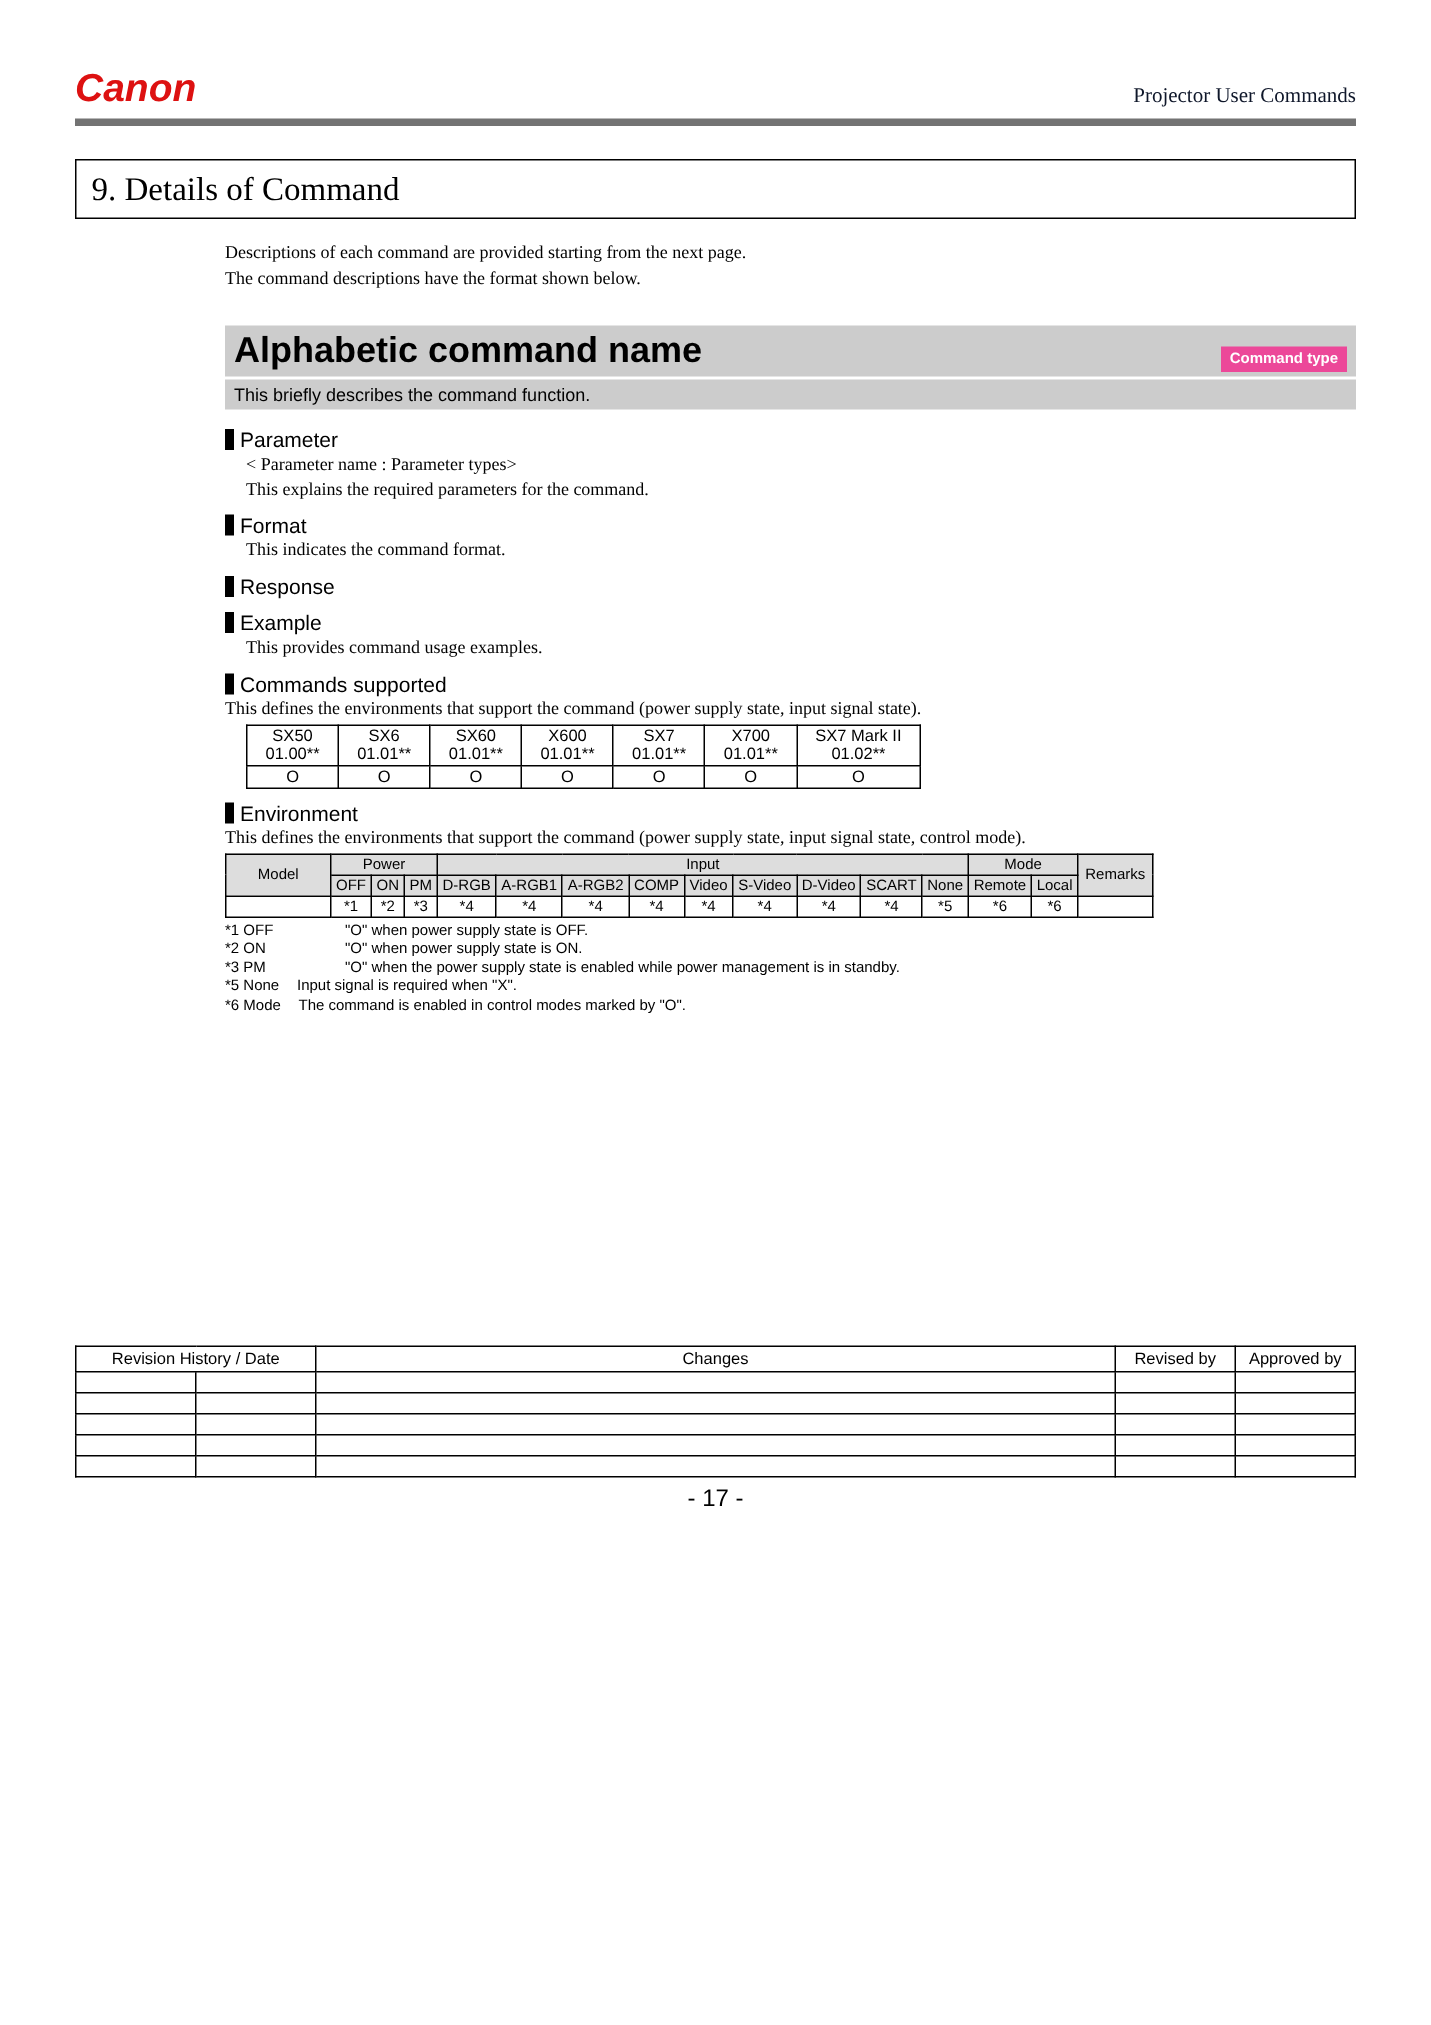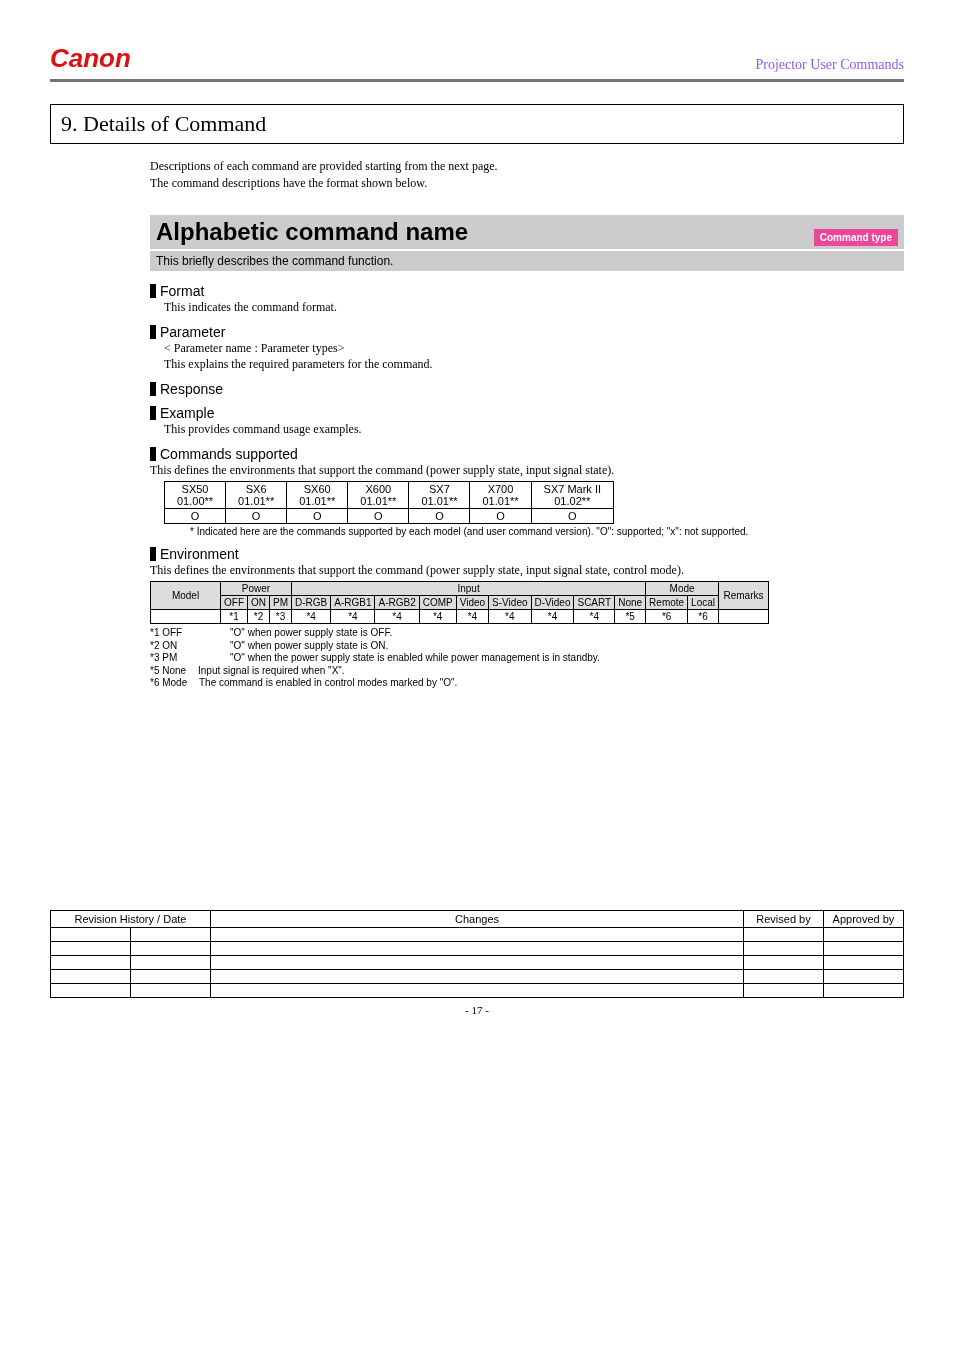--- a/index.html
+++ b/index.html
@@ -11,33 +11,33 @@
     color: #000;
     width: 954px;
   }
   .page {
     padding: 45px 50px 20px 50px;
   }
   .header-row {
     display: flex;
     justify-content: space-between;
     align-items: flex-end;
-    border-bottom: 3px solid #737373;
+    border-bottom: 5px solid #737373;
     padding-bottom: 6px;
     margin-bottom: 22px;
   }
   .logo {
     display: flex;
     align-items: center;
   }
   .logo svg { display:block; }
   .header-title {
     font-family: Georgia, "Times New Roman", serif;
     font-size: 14px;
-    color: #8b5cf6;
+    color: #0f172a;
   }
   .section-title-box {
     border: 1px solid #000;
     padding: 6px 10px 6px 10px;
     margin-bottom: 14px;
   }
   .section-title {
     font-family: Georgia, "Times New Roman", serif;
     font-size: 22px;
   }
@@ -148,22 +148,22 @@
   }
   .rev-table td, .rev-table th {
     border: 1px solid #000;
     padding: 2px 4px;
     text-align: center;
     font-weight: normal;
   }
   .rev-table .emptyrow td { height: 14px; }
   .pagenum {
     text-align: center;
-    font-family: Liberation Serif, serif;
-    font-size: 11px;
+    font-family: Liberation Sans, sans-serif;
+    font-size: 16px;
     margin-top: 6px;
   }
 </style>
 </head>
 <body>
 <div class="page">
 
 <div class="header-row">
   <div class="logo">
     <svg width="140" height="28" viewBox="0 0 140 28">
@@ -186,34 +186,34 @@
 
   <div class="name-row">
     <span class="cmd-name">Alphabetic command name</span>
     <span class="cmd-type-badge">Command type</span>
   </div>
   <div class="brief-row">This briefly describes the command function.</div>
 
   <div class="sub">
     <div class="sub-hd">
           <span class="bar"></span>
-          <span>Format</span>
-        </div>
-    <div class="sub-body">This indicates the command format.</div>
-  </div>
-
-  <div class="sub">
-    <div class="sub-hd">
-          <span class="bar"></span>
           <span>Parameter</span>
         </div>
     <div class="sub-body">
       <div>&lt; Parameter name : Parameter types&gt;</div>
       <div>This explains the required parameters for the command.</div>
     </div>
+  </div>
+
+  <div class="sub">
+    <div class="sub-hd">
+          <span class="bar"></span>
+          <span>Format</span>
+        </div>
+    <div class="sub-body">This indicates the command format.</div>
   </div>
 
   <div class="sub">
     <div class="sub-hd">
           <span class="bar"></span>
           <span>Response</span>
         </div>
   </div>
 
 
@@ -248,21 +248,20 @@
         <td>O</td>
         <td>O</td>
         <td>O</td>
         <td>O</td>
         <td>O</td>
         <td>O</td>
         <td>O</td>
       </tr>
     </tbody>
         </table>
-    <div class="sup-note">* Indicated here are the commands supported by each model (and user command version). "O": supported; "x": not supported.</div>
   </div>
 
   <div class="sub">
     <div class="sub-hd">
           <span class="bar"></span>
           <span>Environment</span>
         </div>
     <div class="sub-body" style="margin-left:0;">This defines the environments that support the command (power supply state, input signal state, control mode).</div>
 
     <table class="env-table" style="margin-top:2px;">

